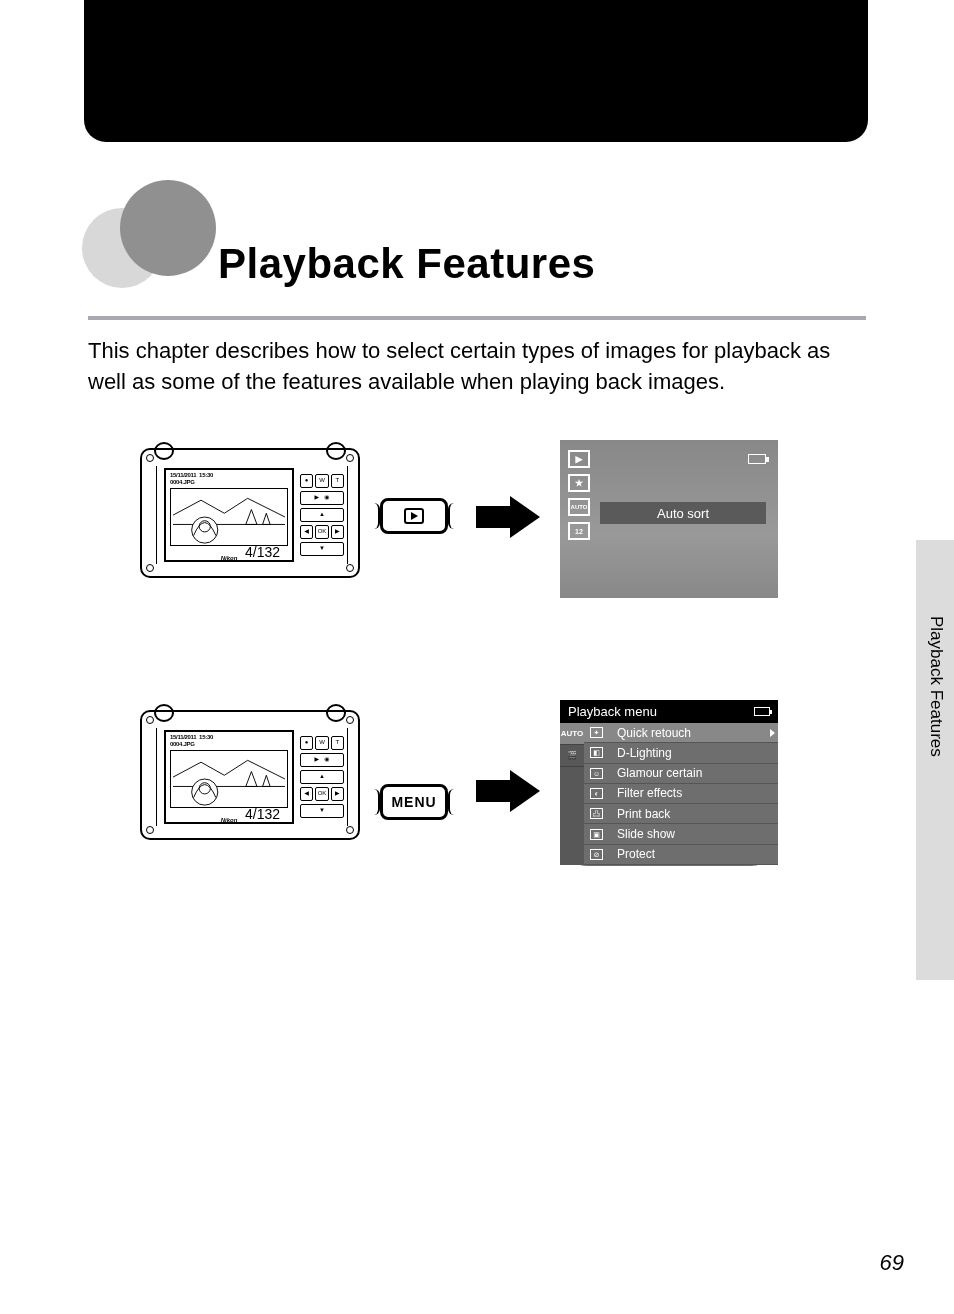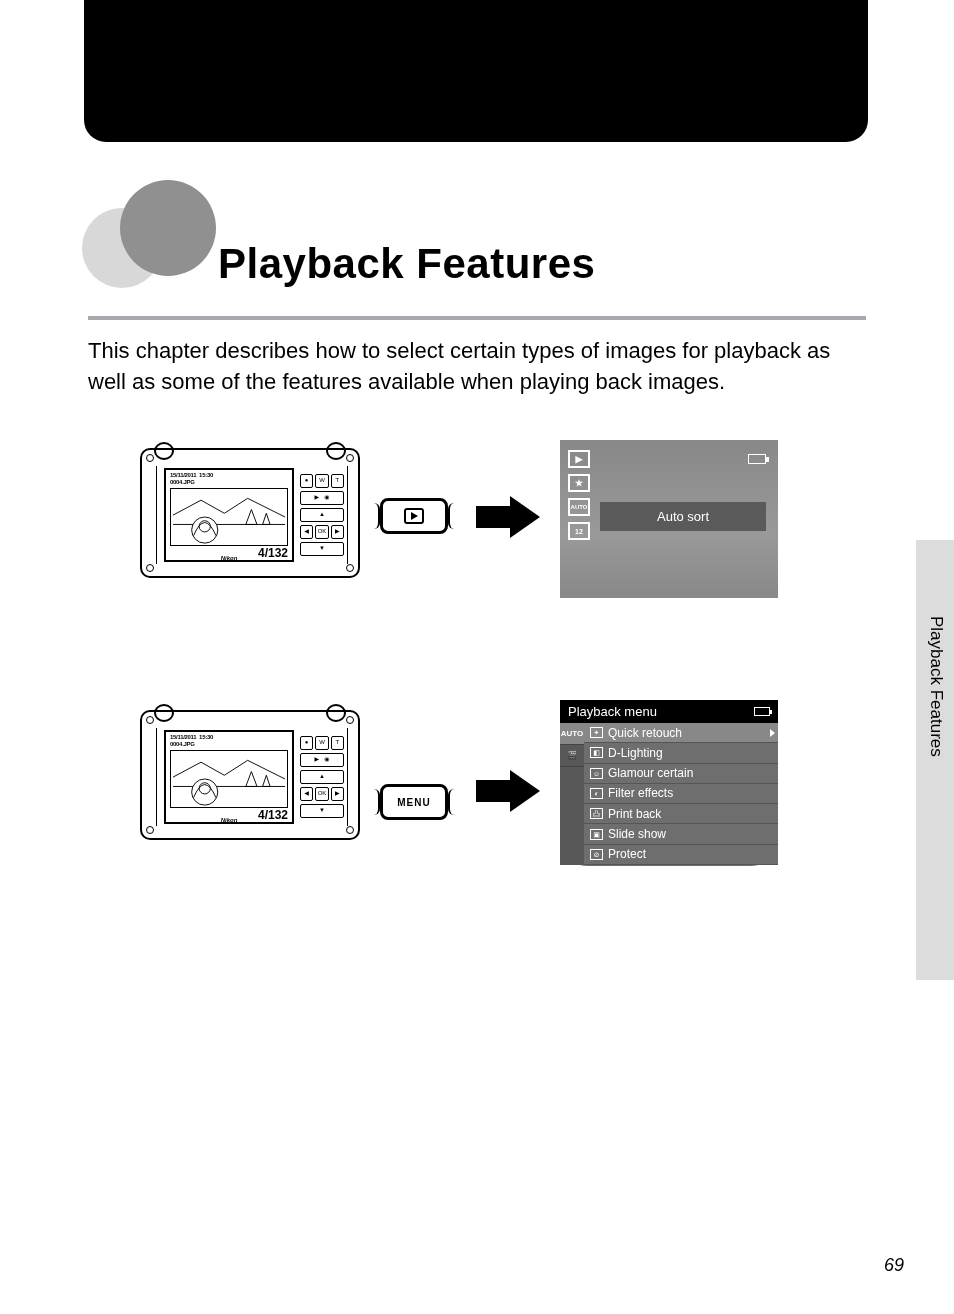--- a/index.html
+++ b/index.html
@@ -54,21 +54,21 @@
     position: absolute;
     right: 8px; top: 616px;
     width: 22px;
     writing-mode: vertical-rl;
     font-size: 17px;
   }
   .page-num {
     position: absolute;
     right: 50px; bottom: 38px;
     font-style: italic;
-    font-size: 18px;
+    font-size: 22px;
   }
 
   
   .row1 { position:absolute; left:140px; top:448px; width:690px; height:170px; }
   .row2 { position:absolute; left:140px; top:710px; width:690px; height:170px; }
 
   
   .camera {
     position: relative;
     width: 220px; height: 130px;
@@ -88,22 +88,22 @@
     font-size:6px; line-height:1.1; letter-spacing:-0.3px;
     font-weight:600;
   }
   .camera .lcd .scene {
     position:absolute; left:4px; top:18px; right:4px; bottom:14px;
     border:1px solid #000;
     overflow:hidden;
   }
   .camera .lcd .scene svg { width:100%; height:100%; display:block; }
   .camera .lcd .counter {
-    position:absolute; right:4px; bottom:0px;
-    font-size:12px; font-weight:700;
+    position:absolute; right:12px; bottom:0px;
+    font-size:14px; font-weight:400;
   }
   .camera .lcd .brand {
     position:absolute; left:50%; bottom:-1px; transform:translateX(-50%);
     font-size:6px; font-style:italic; font-weight:700;
   }
   .camera .pad {
     position:absolute; right:14px; top:24px; width:44px; height:86px;
   }
   .camera .pad .btnrow {
     width:100%; height:14px; margin-bottom:3px; display:flex; gap:2px;
@@ -117,21 +117,21 @@
   .camera .screw { position:absolute; width:8px; height:8px; border:1.5px solid #000; border-radius:50%; }
   .camera::before { content:""; position:absolute; left:0; top:16px; width:14px; height:98px; border-right:1.5px solid #000; }
   .camera::after { content:""; position:absolute; right:0; top:16px; width:10px; height:98px; border-left:1.5px solid #000; }
 
   .popbtn {
     position:absolute; left:240px; top:50px;
     width:68px; height:36px;
     border:3px solid #000; border-radius:8px;
     display:flex; align-items:center; justify-content:center;
     background:#fff;
-    font-weight:900; font-size:10px; letter-spacing:1px;
+    font-weight:900; font-size:14px; letter-spacing:1px;
   }
   .popbtn::before, .popbtn::after {
     content:""; position:absolute; top:2px; bottom:2px; width:5px;
     border:2px solid #000; border-top:none; border-bottom:none;
   }
   .popbtn::before { left:-10px; border-left:none; border-radius:0 6px 6px 0; }
   .popbtn::after { right:-10px; border-right:none; border-radius:6px 0 0 6px; }
 
   .arrow {
     position:absolute; left:336px; top:48px;
@@ -149,21 +149,21 @@
   .graybox1 .iconcol { display:flex; flex-direction:column; gap:6px; }
   .graybox1 .ic {
     width:22px; height:18px; border:2px solid #fff; display:flex; align-items:center; justify-content:center;
     font-size:9px; color:#fff; font-weight:700;
   }
   .graybox1 .bat {
     position:absolute; right:12px; top:14px; width:18px; height:10px; border:1.5px solid #fff;
   }
   .graybox1 .bat::after { content:""; position:absolute; right:-4px; top:2px; width:3px; height:5px; background:#fff; }
   .graybox1 .selrow {
-    position:absolute; left:40px; top:62px; right:12px; height:29px;
+    position:absolute; left:40px; top:62px; right:12px; height:22px;
     background:#5a5a5a; color:#fff; font-size:13px;
     display:flex; align-items:center; justify-content:center;
   }
 
   
   .graybox2 {
     position:absolute; left:420px; top:-10px;
     width:218px; height:166px;
     background:#707070;
     border-radius:27px;
@@ -174,21 +174,21 @@
   }
   .graybox2 .hdr .bat2 { width:16px; height:9px; border:1.5px solid #fff; position:relative; }
   .graybox2 .hdr .bat2::after { content:""; position:absolute; right:-3px; top:2px; width:2px; height:4px; background:#fff; }
   .graybox2 .body { display:flex; height:calc(100% - 24px); }
   .graybox2 .tabs { width:24px; background:#585858; display:flex; flex-direction:column; }
   .graybox2 .tabs .t { flex:0 0 22px; border-bottom:1px solid #444; display:flex; align-items:center; justify-content:center; font-size:8px; color:#ddd; }
   .graybox2 .tabs .t.active { background:#888; color:#fff; font-weight:700; }
   .graybox2 .list { flex:1; display:flex; flex-direction:column; }
   .graybox2 .li {
     flex:1; border-bottom:1px solid #555; color:#fff; font-size:12px;
-    display:flex; align-items:center; padding-left:6px; gap:5px;
+    display:flex; align-items:center; padding-left:6px; gap:14px;
     background:#6e6e6e;
   }
   .graybox2 .li:first-child { background:#888; position:relative; }
   .graybox2 .li:first-child::after {
     content:""; position:absolute; right:3px; top:50%; transform:translateY(-50%);
     border-left:5px solid #fff; border-top:4px solid transparent; border-bottom:4px solid transparent;
   }
   .graybox2 .li .mi { width:13px; height:11px; border:1px solid #fff; font-size:7px; text-align:center; line-height:9px; }
 
 </style>

